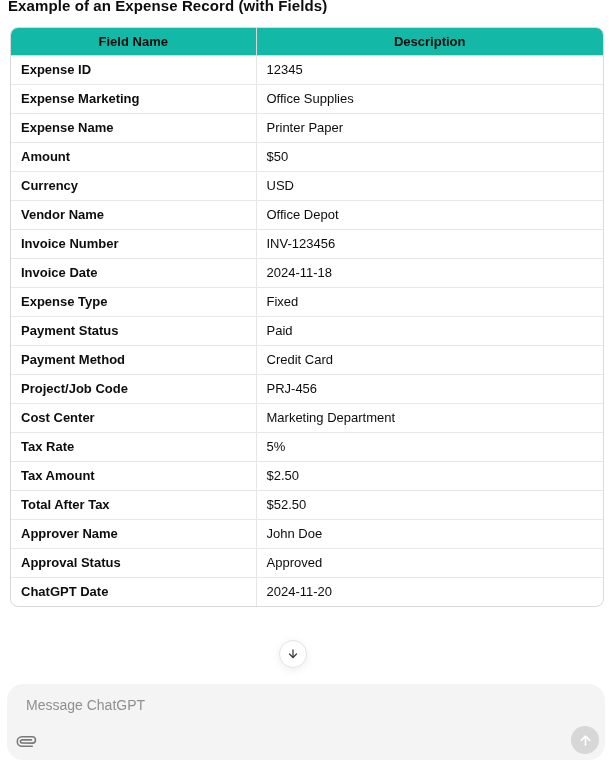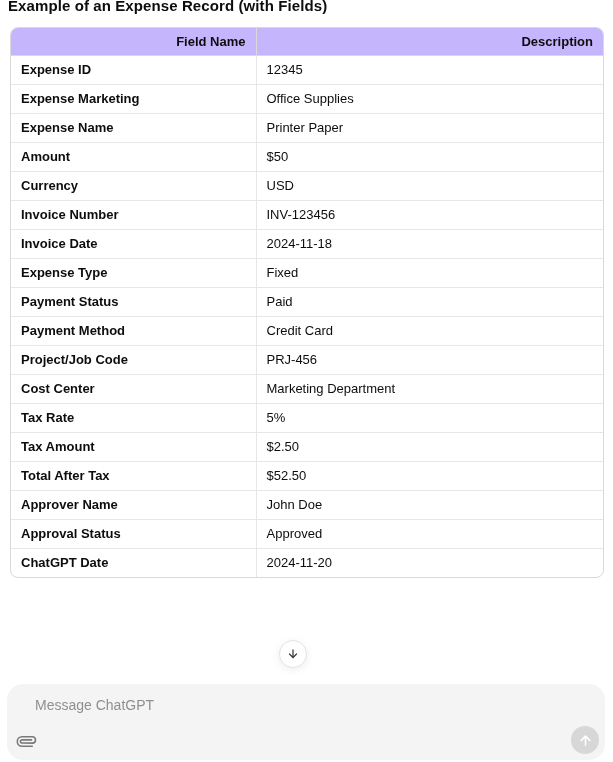--- a/index.html
+++ b/index.html
@@ -33,22 +33,22 @@
     background: #ffffff;
   }
   table {
     width: 100%;
     border-collapse: collapse;
     font-size: 13px;
     color: #0d0d0d;
   }
   col.col-field { width: 245px; }
   thead th {
-    background: #c4b5fd;
-    text-align: right;
+    background: #14b8a6;
+    text-align: center;
     font-weight: 600;
     height: 27px;
     padding: 0 10px;
     border-bottom: 1px solid #d9d9d9;
   }
   thead th:first-child { border-right: 1px solid #d9d9d9; }
   tbody td {
     height: 29px;
     padding: 0 10px;
     border-top: 1px solid #e7e7e7;
@@ -92,21 +92,20 @@
     position: absolute;
     left: 19px;
     top: 13px;
     width: 540px;
     border: none;
     background: transparent;
     outline: none;
     font-family: "Liberation Sans", sans-serif;
     font-size: 14px;
     color: #0d0d0d;
-    margin-left: 9px;
   }
   .composer input::placeholder { color: #8f8f8f; opacity: 1; }
 
   .attach-btn {
     position: absolute;
     left: 6px;
     bottom: 6px;
     width: 26px;
     height: 26px;
     display: flex;
@@ -170,20 +169,24 @@
     <td class="cell-field">Amount</td>
     <td class="cell-desc">$50</td>
   </tr>
 
   <tr>
     <td class="cell-field">Currency</td>
     <td class="cell-desc">USD</td>
   </tr>
 
 
+  <tr>
+    <td class="cell-field">Vendor Name</td>
+    <td class="cell-desc">Office Depot</td>
+  </tr>
 
   <tr>
     <td class="cell-field">Invoice Number</td>
     <td class="cell-desc">INV-123456</td>
   </tr>
 
   <tr>
     <td class="cell-field">Invoice Date</td>
     <td class="cell-desc">2024-11-18</td>
   </tr>

